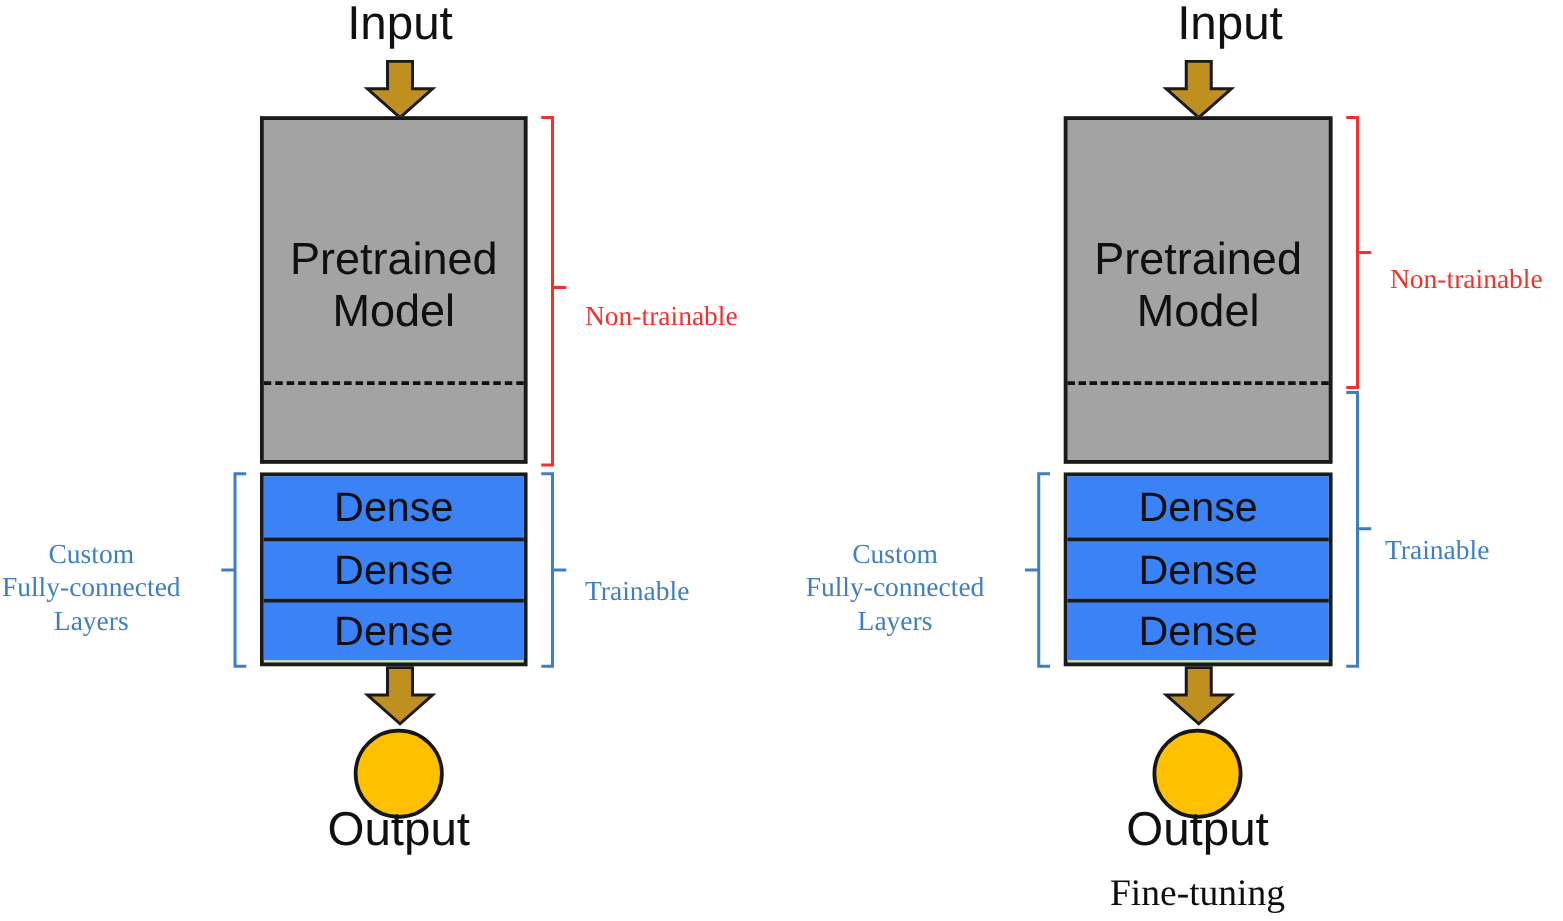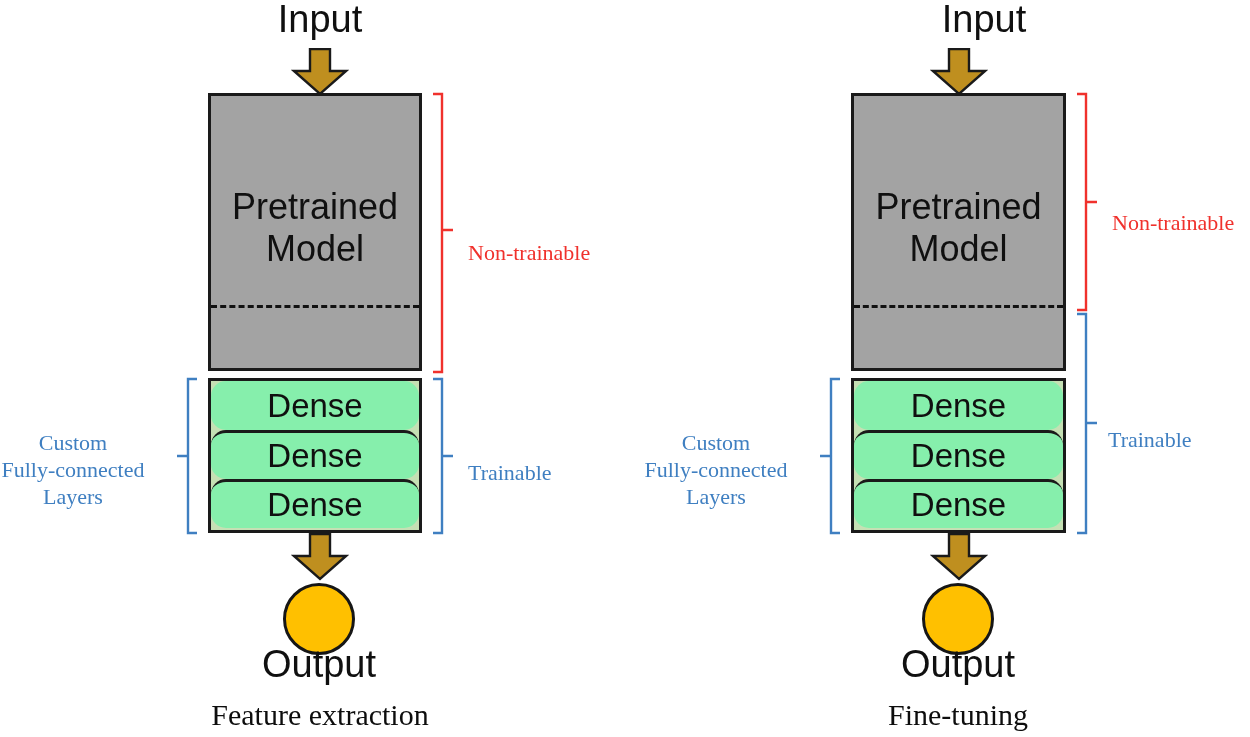--- a/index.html
+++ b/index.html
@@ -81,22 +81,21 @@
   .dense-row {
     width: 100%;
     height: 49px;
     box-sizing: border-box;
     display: flex;
     align-items: center;
     justify-content: center;
     font-family: "Liberation Sans", sans-serif;
     font-size: 33px;
     color: #101010;
-    background: #86efac;
-    border-radius: 15px;
+    background: #3b82f6;
   }
   .dense-row + .dense-row { border-top: 3px solid #1a1a1a; }
 
   
   .arrow-svg { position: absolute; }
   .out-circle {
     position: absolute;
     width: 72px;
     height: 72px;
     border-radius: 50%;
@@ -171,21 +170,20 @@
 
     <svg class="bracket-svg" style="left:174px; top:376px;" width="28" height="160" viewBox="0 0 28 160">
       <path d="M23,3 L14,3 L14,157 L23,157 M14,80 L3,80" fill="none" stroke="#3F7FC1" stroke-width="2.4"></path>
     </svg>
     <div class="bracket-label lbl-custom" style="left:-22px; top:411px;">
       <span>Custom</span><br>
       <span>Fully-connected</span><br>
       <span>Layers</span>
     </div>
 
-    <div class="caption" style="left:120px; top:700px;">Feature extraction</div>
   </div>
 
   <div class="panel" id="panel-right">
 
     <div class="io-label" style="left:209px; top:0px;">Input</div>
 
     <svg class="arrow-svg" style="left:930px; top:48px;" width="58" height="48" viewBox="0 0 58 48" transform="translate(-625,0)">
       <polygon points="19,1 39,1 39,23 55,23 29,46 3,23 19,23" fill="#BF8F1F" stroke="#1A1A1A" stroke-width="2.4" stroke-linejoin="miter"></polygon>
     </svg>
 

